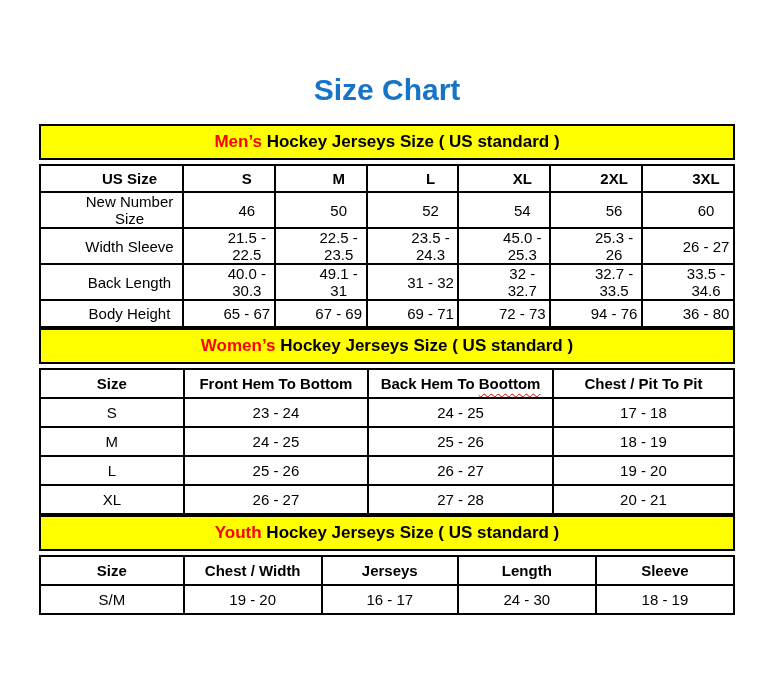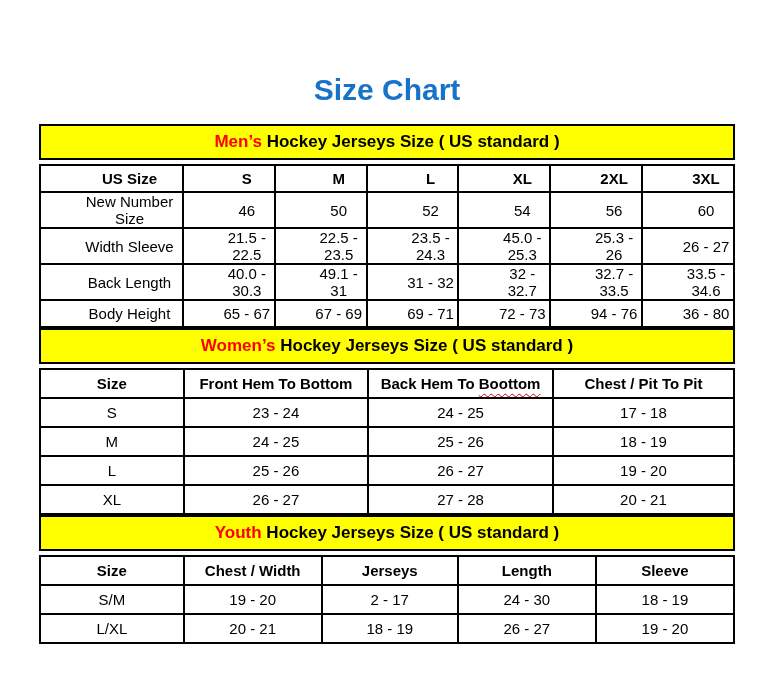--- a/index.html
+++ b/index.html
@@ -169,27 +169,20 @@
       <tr>
         <th>Size</th>
         <th>Chest / Width</th>
         <th>Jerseys</th>
         <th>Length</th>
         <th>Sleeve</th>
       </tr>
       <tr>
         <td class="bold-label">S/M</td>
         <td>19 - 20</td>
-        <td>2 - 17</td>
+        <td>16 - 17</td>
         <td>24 - 30</td>
         <td>18 - 19</td>
-      </tr>
-      <tr>
-        <td class="bold-label">L/XL</td>
-        <td>20 - 21</td>
-        <td>18 - 19</td>
-        <td>26 - 27</td>
-        <td>19 - 20</td>
       </tr>
     </tbody>
   </table>
 
 </div>
 
 </body></html>

